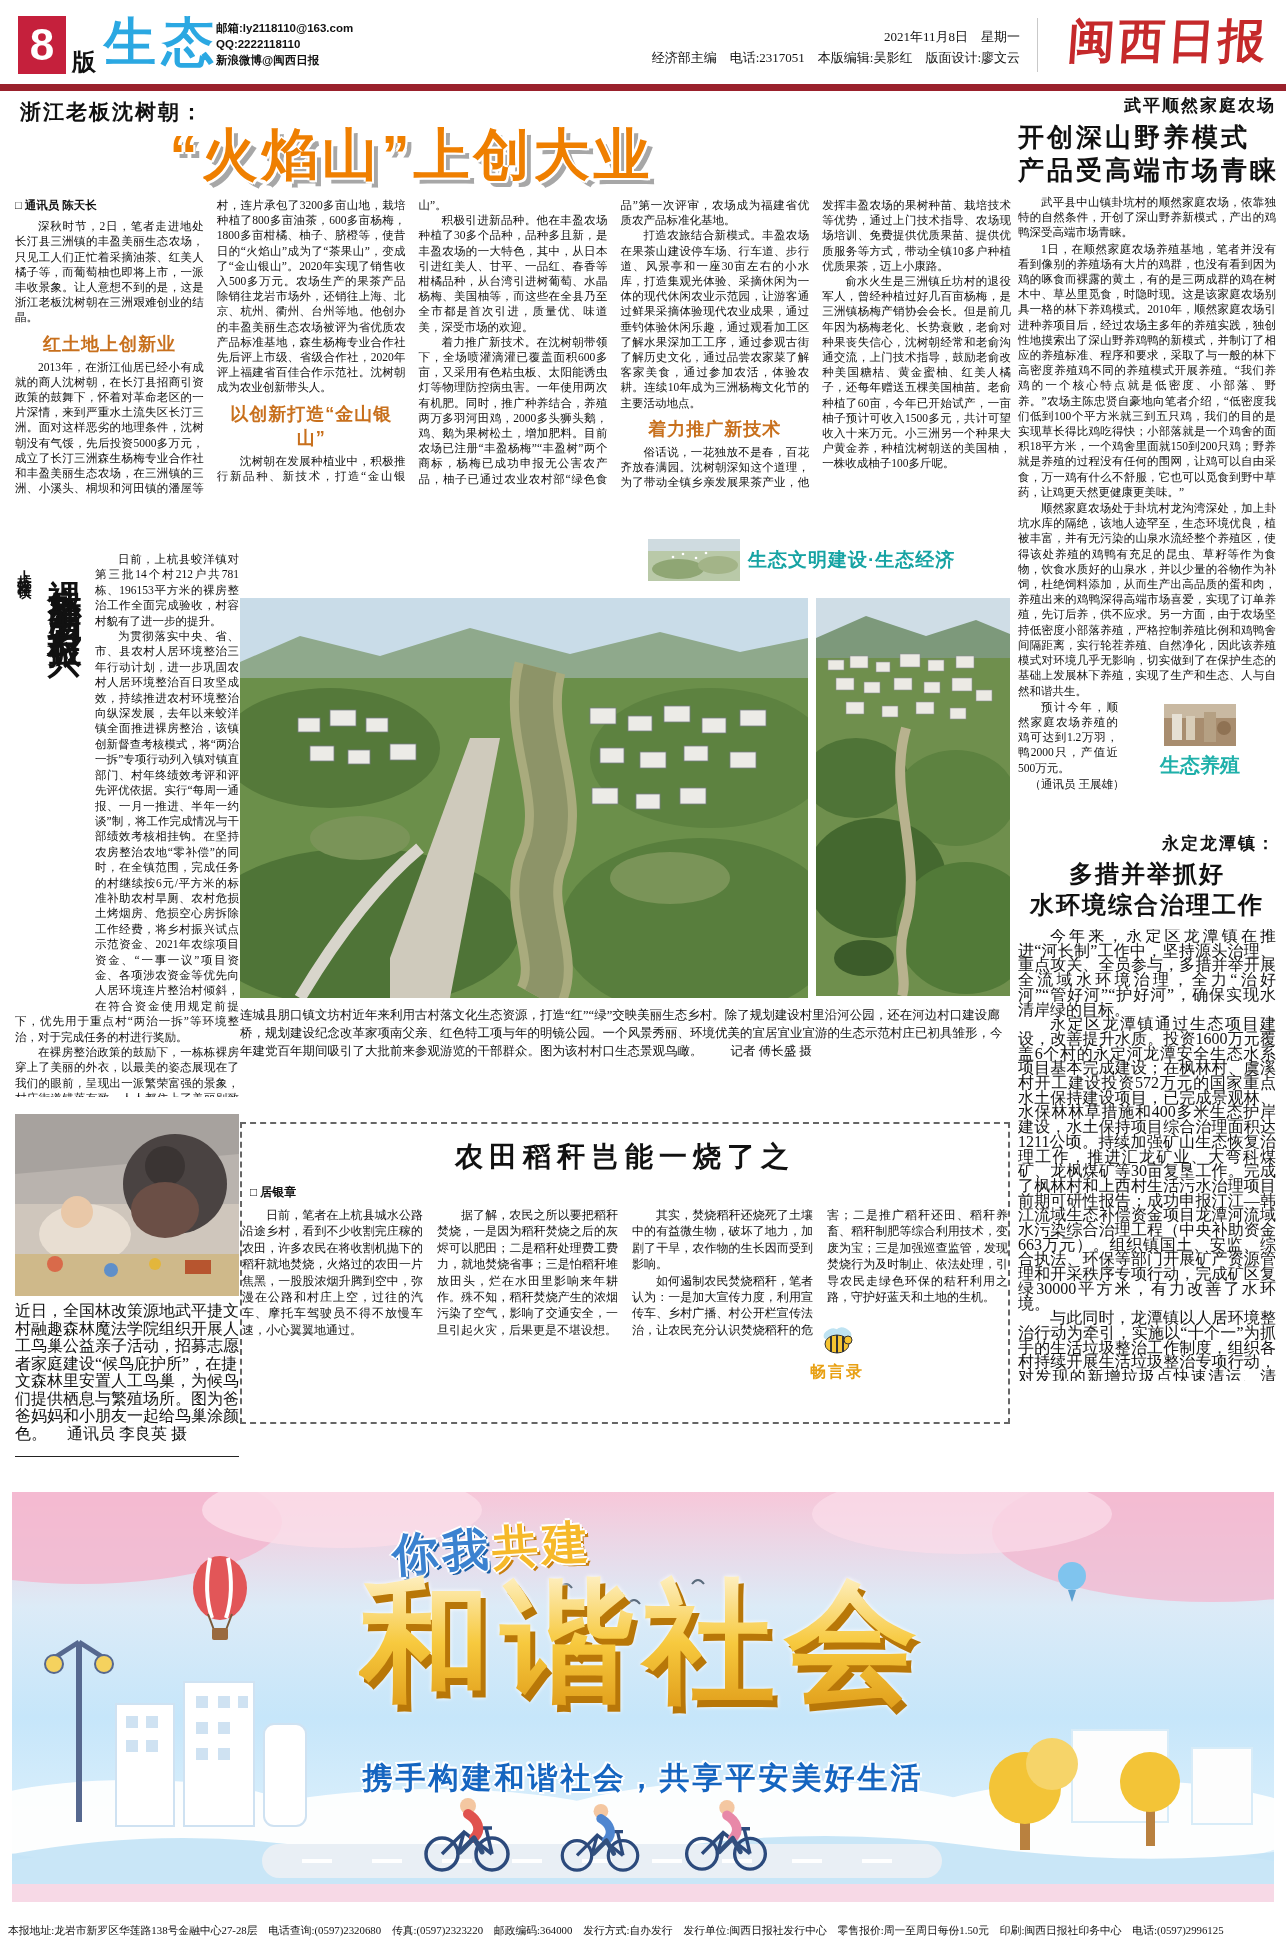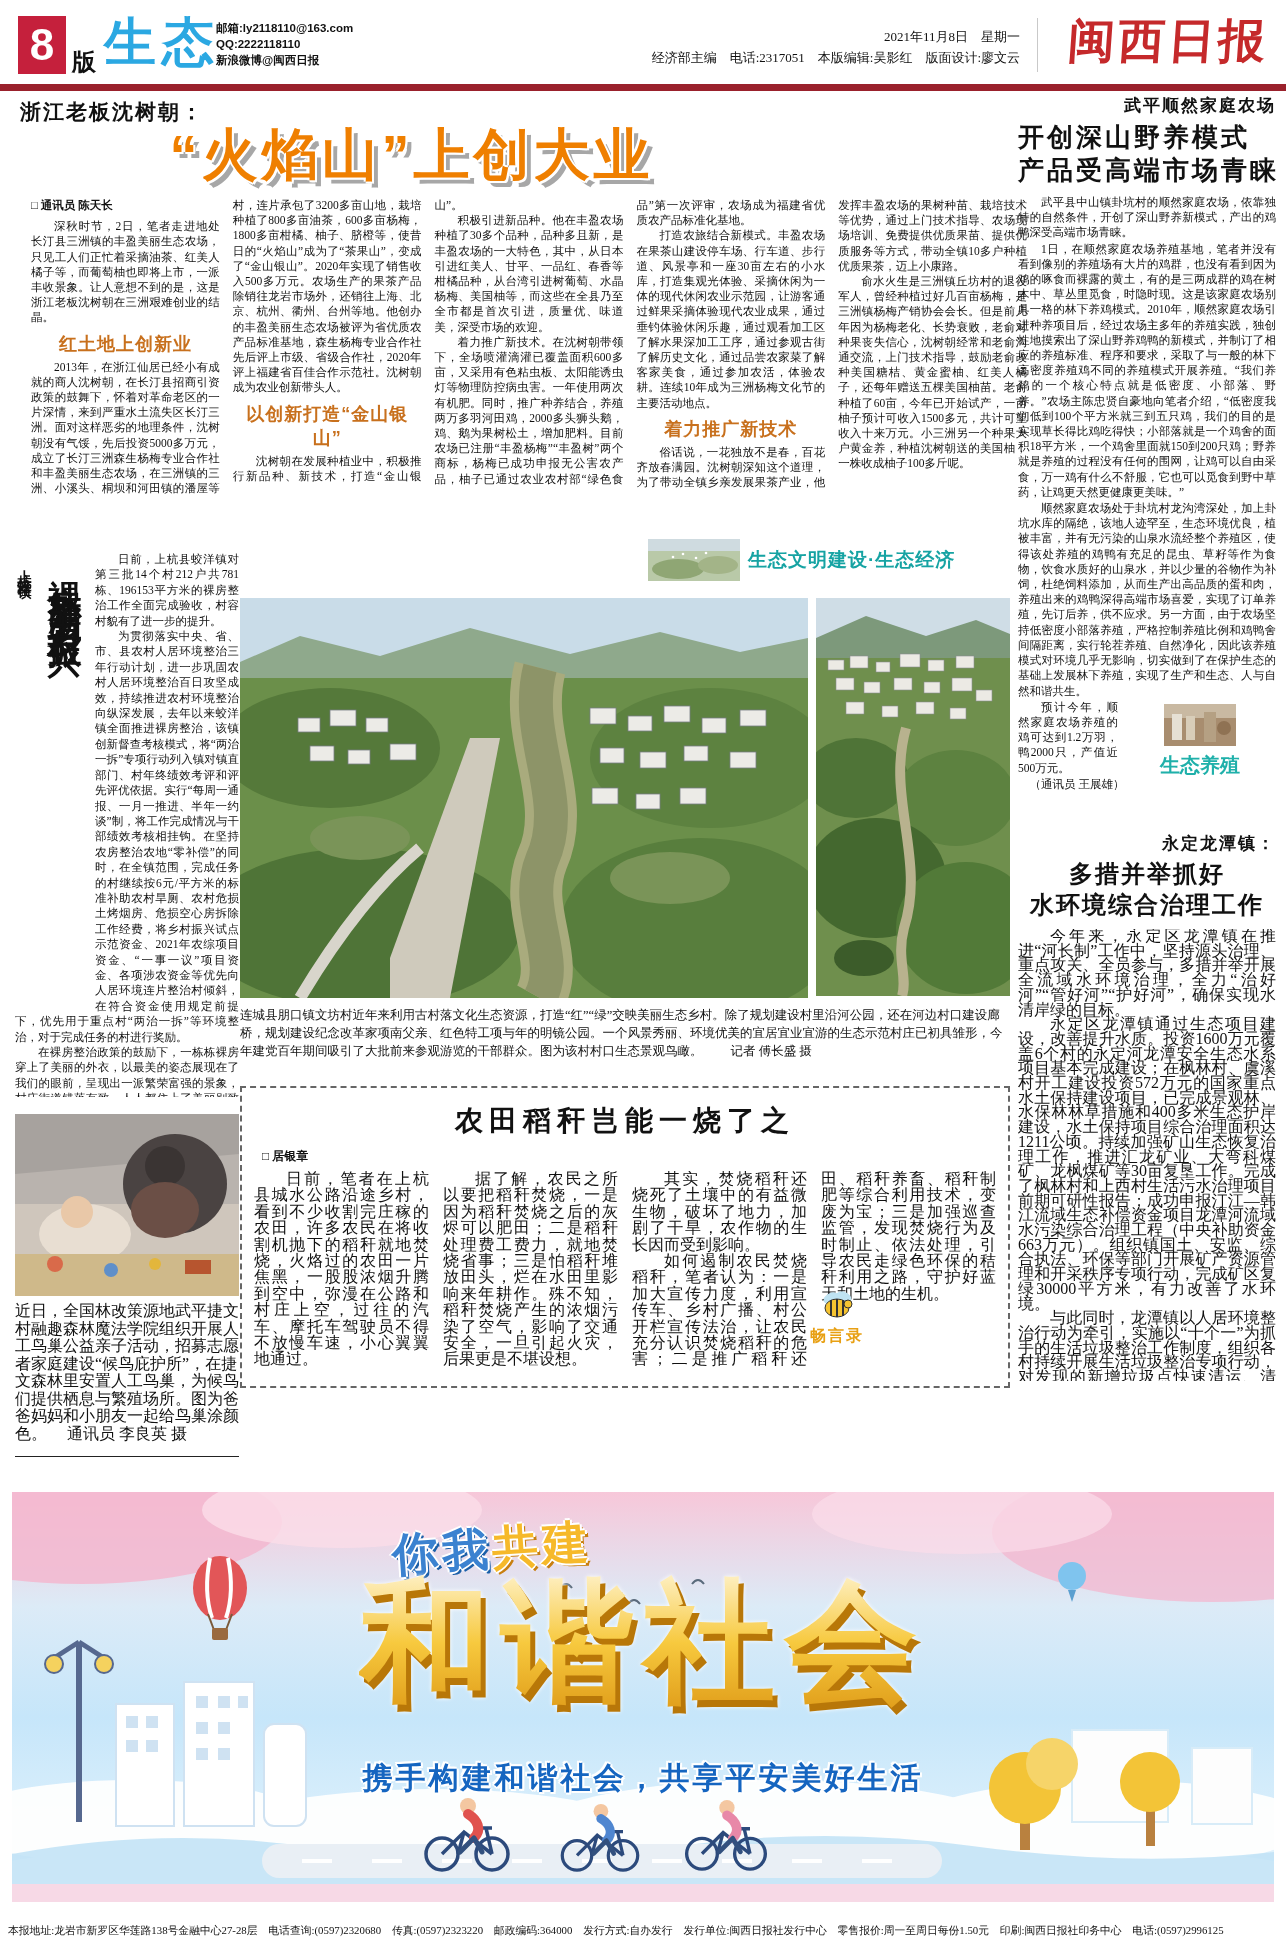--- a/index.html
+++ b/index.html
@@ -21,21 +21,21 @@
   .masthead{position:absolute;right:18px;top:10px;font:bold 47px "Liberation Serif",serif;color:#c5292b;
             letter-spacing:3px;transform:skewX(-4deg);}
   .toprule{left:0;top:84px;width:1286px;height:7px;background:#9a212c;}
 
   
   .m-kicker{left:20px;top:98px;font:bold 21px "Liberation Sans",sans-serif;letter-spacing:2px;text-align:right;}
   .m-title{left:15px;top:118px;width:793px;text-align:center;font:900 56px "Liberation Sans",sans-serif;
            color:#ef7f00;letter-spacing:4px;
            text-shadow:2px 0 #fff,-2px 0 #fff,0 2px #fff,0 -2px #fff,2px 2px #fff,-2px -2px #fff,6px 6px 0 rgba(80,80,80,.5);}
   .m-body{left:15px;top:198px;width:996px;height:338px;column-count:5;column-gap:13px;
-          font-size:11.5px;line-height:15.2px;overflow:hidden;margin-left:16px;}
+          font-size:11.5px;line-height:15.2px;overflow:hidden;}
   .m-body .byline{text-indent:0;font-weight:bold;margin-bottom:6px;}
   .subhead{text-indent:0;text-align:center;font:bold 18px "Liberation Sans",sans-serif;color:#c8701d;
            margin:6px 0 4px;letter-spacing:1px;}
   .ecobadge{left:648px;top:538px;width:362px;height:44px;display:flex;align-items:center;gap:8px;}
   .ecobadge .ph{width:92px;height:42px;flex:none;}
   .ecoword{font:900 19px "Liberation Sans",sans-serif;color:#16a3a3;letter-spacing:1px;white-space:nowrap;}
 
   
   .farm{left:1018px;top:94px;width:258px;}
   .r-kicker{font:bold 17px "Liberation Serif",serif;letter-spacing:2px;margin-bottom:4px;text-indent:0;text-align:right;}
@@ -59,24 +59,24 @@
   .leftcap .credit{padding-left:20px;}
 
   
   .sidebar{left:15px;top:552px;width:224px;height:545px;overflow:hidden;font-size:11.5px;line-height:15.4px;}
   .sb-float{float:left;width:80px;height:452px;position:relative;}
   .vtext{writing-mode:vertical-rl;text-orientation:upright;}
   .sb-kicker{position:absolute;left:0;top:6px;font:bold 14px "Liberation Serif",serif;letter-spacing:4px;}
   .sb-title{position:absolute;left:26px;top:0;font:900 34px "Liberation Serif",serif;letter-spacing:7px;}
 
   
-  .straw{left:240px;top:1086px;width:770px;height:302px;border:2px dashed #666;box-sizing:border-box;padding:10px 12px;position:absolute;}
+  .straw{left:240px;top:1122px;width:770px;height:302px;border:2px dashed #666;box-sizing:border-box;padding:10px 0;position:absolute;}
   .s-title{text-align:center;font:bold 28px "Liberation Serif",serif;letter-spacing:6px;margin:4px 0 8px;}
   .s-byline{text-indent:0;text-align:left;font-weight:bold;font-size:12px;margin:0 0 6px 8px;}
-  .s-body{column-count:4;column-gap:14px;font-size:16px;line-height:16.4px;height:200px;overflow:hidden;}
+  .s-body{column-count:4;column-gap:14px;font-size:12px;line-height:16.4px;height:200px;overflow:hidden;}
   .beebadge{position:absolute;left:560px;top:200px;width:70px;text-align:center;}
   .beeword{font:900 16px "Liberation Sans",sans-serif;color:#e8a013;letter-spacing:2px;
            text-shadow:1px 0 #fff,-1px 0 #fff,0 1px #fff,0 -1px #fff;}
 
   
   .banner{left:12px;top:1492px;width:1262px;height:410px;overflow:hidden;}
   .banner svg{position:absolute;left:0;top:0;}
   .slogan-pre{position:absolute;left:38%;top:26px;transform:translateX(-50%) rotate(-4deg);
               font:900 46px "Liberation Sans",sans-serif;letter-spacing:4px;z-index:3;}
   .slogan-pre .b{color:#3b82d0;text-shadow:2px 0 #fff,-2px 0 #fff,0 2px #fff,0 -2px #fff,3px 3px 0 #1b5fa8;}

